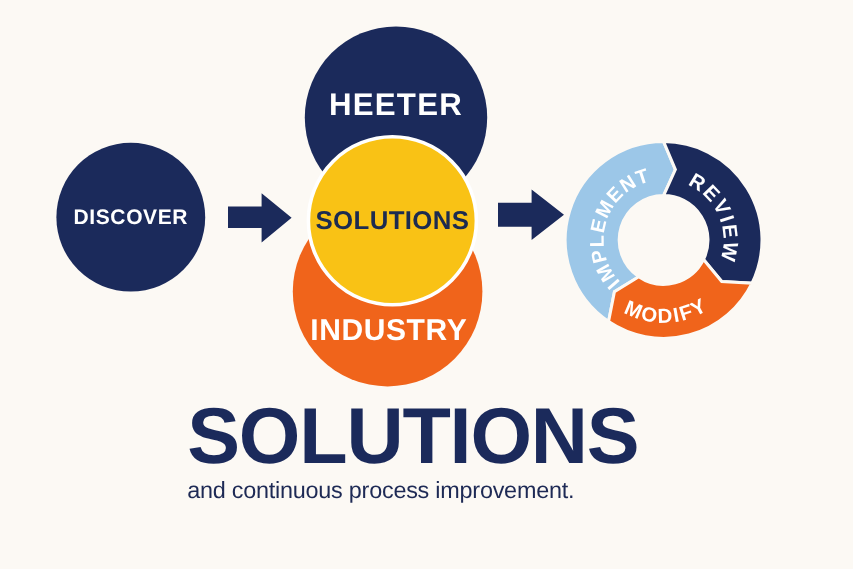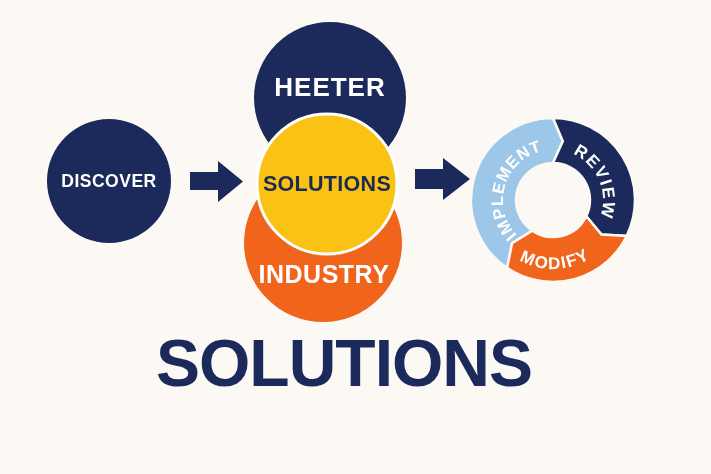--- a/index.html
+++ b/index.html
@@ -74,16 +74,17 @@
       <textPath href="#tp-1" startOffset="50%">REVIEW</textPath>
     </text>
     <text text-anchor="middle" font-size="17" letter-spacing="1.5" class="arc-label">
       <textPath href="#tp-2" startOffset="50%">MODIFY</textPath>
     </text>
   </svg>
 
   <div class="title-block">
     <div class="main-title">SOLUTIONS</div>
     <div class="subtitle">
+      <div>and continuous process improvement.</div>
     </div>
   </div>
 
 </div>
 
 </body></html>

